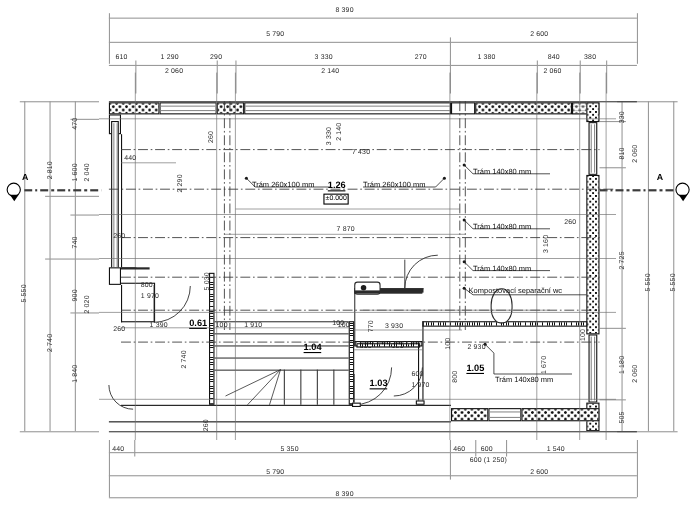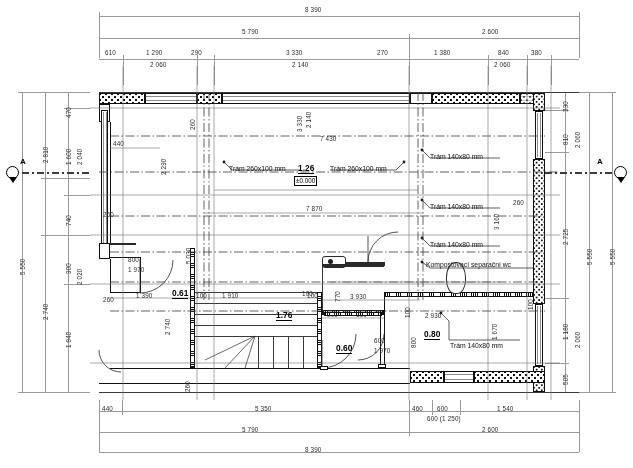--- a/index.html
+++ b/index.html
@@ -350,23 +350,23 @@
   <div class="note" style="left:330px;top:166px;">Trám 260x100 mm</div>
   <div class="note" style="left:430px;top:154px;">Trám 140x80 mm</div>
   <div class="note" style="left:430px;top:204px;">Trám 140x80 mm</div>
   <div class="note" style="left:430px;top:242px;">Trám 140x80 mm</div>
   <div class="note" style="left:426px;top:262px;">Kompostovací separační wc</div>
   <div class="note" style="left:450px;top:343px;">Trám 140x80 mm</div>
 
   <div class="room" style="left:172px;top:289px;">0.61</div>
   <div class="room" style="left:298px;top:164px;">1.26</div>
   <div class="lvl" style="left:294px;top:176px;">±0.000</div>
-  <div class="room" style="left:336px;top:344px;">0.60</div>
-  <div class="room" style="left:276px;top:311px;">1.76</div>
-  <div class="room" style="left:424px;top:330px;">0.80</div>
+  <div class="room" style="left:336px;top:344px;">1.03</div>
+  <div class="room" style="left:276px;top:311px;">1.04</div>
+  <div class="room" style="left:424px;top:330px;">1.05</div>
 
   <div class="dim" style="left:320px;top:136px;">7 430</div>
   <div class="dim" style="left:306px;top:206px;">7 870</div>
   <div class="dimv" style="left:161px;top:175px;">2 290</div>
   <div class="dimv" style="left:190px;top:130px;">260</div>
   <div class="dim" style="left:113px;top:141px;">440</div>
   <div class="dim" style="left:103px;top:212px;">260</div>
   <div class="dim" style="left:513px;top:200px;">260</div>
   <div class="dim" style="left:103px;top:297px;">260</div>
   <div class="dimv" style="left:185px;top:392px;">260</div>

